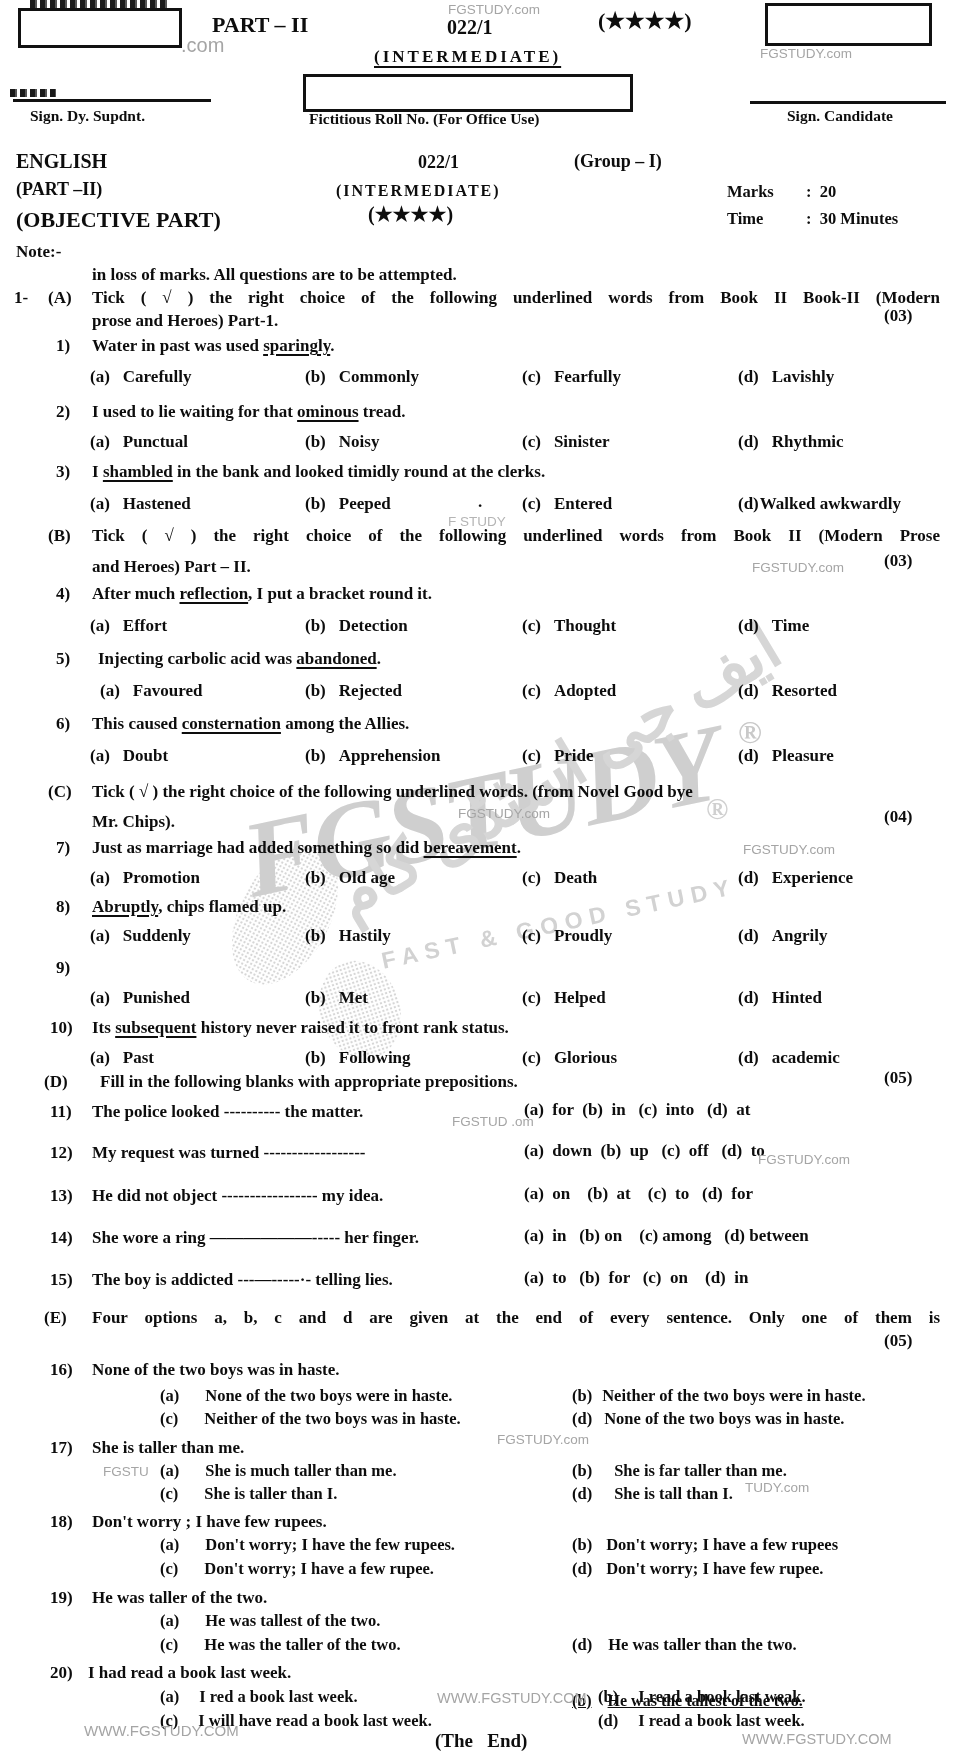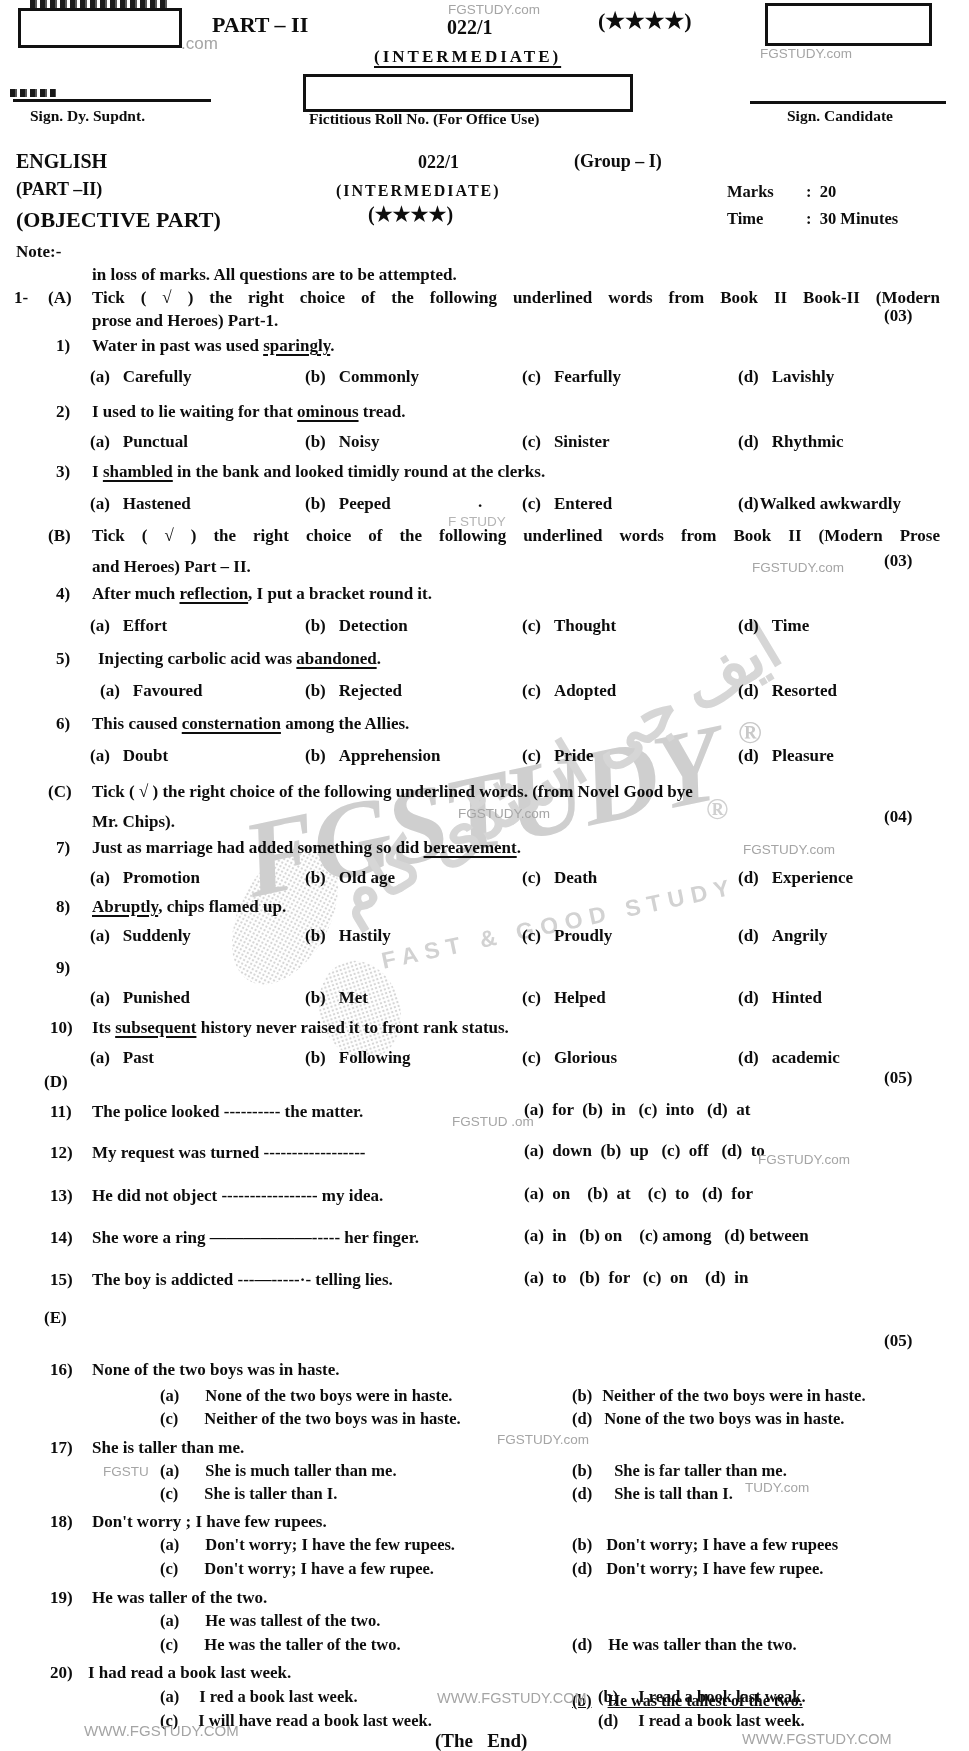--- a/index.html
+++ b/index.html
@@ -29,21 +29,21 @@
   <div class="dots" style="left:240px;top:840px;width:90px;height:150px;transform:rotate(28deg);"></div>
   <div class="dots" style="left:320px;top:960px;width:80px;height:100px;transform:rotate(-18deg);"></div>
   <div class="wmbig" style="left:245px;top:800px;font-size:108px;letter-spacing:-2px;transform:rotate(-12deg);transform-origin:left center;">FGSTUDY</div>
   <div class="wmbig" style="left:382px;top:948px;font-size:23px;letter-spacing:7px;font-style:normal;font-family:'Liberation Sans',sans-serif;color:#d2d2d2;transform:rotate(-12deg);transform-origin:left center;">FAST &amp; GOOD STUDY</div>
   <div class="wmbig" style="left:738px;top:714px;font-size:32px;font-style:normal;color:#c9c9c9;">®</div>
   <div class="wmbig" style="left:706px;top:792px;font-size:30px;font-style:normal;color:#d0d0d0;">®</div>
   <div class="wmbig" style="left:340px;top:865px;font-size:64px;font-style:normal;color:#d6d6d6;transform:rotate(-31deg);transform-origin:left center;">ایف جی اسٹڈی کام</div>
 
   <div class="smudge" style="left:30px;top:0;width:140px;height:11px;"></div>
   <div class="box" style="left:18px;top:8px;width:158px;height:34px;"></div>
-  <div class="wm txt" style="left:181px;top:34px;font-size:17px;">.com</div>
+  <div class="wm txt" style="left:181px;top:34px;font-size:20px;">.com</div>
   <div class="l txt" style="left:212px;top:12px;font-size:22px;">PART – II</div>
   <div class="wm txt" style="left:448px;top:2px;">FGSTUDY.com</div>
   <div class="l txt" style="left:447px;top:16px;font-size:20px;">022/1</div>
   <div class="l txt" style="left:598px;top:8px;font-size:22px;">(★★★★)</div>
   <div class="box" style="left:765px;top:3px;width:161px;height:37px;"></div>
   <div class="wm txt" style="left:760px;top:46px;">FGSTUDY.com</div>
   <div class="l txt" style="left:374px;top:47px;font-size:17px;letter-spacing:3px;text-decoration:underline;text-decoration-thickness:2px;text-underline-offset:4px;">(INTERMEDIATE)</div>
   <div class="box" style="left:303px;top:74px;width:324px;height:32px;"></div>
   <div class="smudge" style="left:10px;top:89px;width:46px;height:8px;"></div>
   <div class="rule" style="left:13px;top:99px;width:198px;"></div>
@@ -151,20 +151,21 @@
   <div class="l txt" style="left:738px;top:988px;"><span class="ol">(d)</span><span>Hinted</span></div>
 
   <div class="l txt" style="left:50px;top:1018px;">10)</div>
   <div class="l txt" style="left:92px;top:1018px;"><span>Its </span><span class="u">subsequent</span><span> history never raised it to front rank status.</span></div>
   <div class="l txt" style="left:90px;top:1048px;"><span class="ol">(a)</span><span>Past</span></div>
   <div class="l txt" style="left:305px;top:1048px;"><span class="ol">(b)</span><span>Following</span></div>
   <div class="l txt" style="left:522px;top:1048px;"><span class="ol">(c)</span><span>Glorious</span></div>
   <div class="l txt" style="left:738px;top:1048px;"><span class="ol">(d)</span><span>academic</span></div>
 
   <div class="l txt" style="left:44px;top:1072px;">(D)</div>
+  <div class="l txt" style="left:100px;top:1072px;">Fill in the following blanks with appropriate prepositions.</div>
   <div class="l txt" style="left:884px;top:1068px;">(05)</div>
 
   <div class="l txt" style="left:50px;top:1102px;">11)</div>
   <div class="l txt" style="left:92px;top:1102px;">The police looked ---------- the matter.</div>
   <div class="l txt" style="left:524px;top:1100px;white-space:pre;">(a)  for  (b)  in   (c)  into   (d)  at</div>
   <div class="wm txt" style="left:452px;top:1114px;">FGSTUD .om</div>
 
   <div class="l txt" style="left:50px;top:1143px;">12)</div>
   <div class="l txt" style="left:92px;top:1143px;">My request was turned ------------------</div>
   <div class="l txt" style="left:524px;top:1141px;white-space:pre;">(a)  down  (b)  up   (c)  off   (d)  to</div>
@@ -176,20 +177,21 @@
 
   <div class="l txt" style="left:50px;top:1228px;">14)</div>
   <div class="l txt" style="left:92px;top:1228px;">She wore a ring ——————----- her finger.</div>
   <div class="l txt" style="left:524px;top:1226px;white-space:pre;">(a)  in   (b) on    (c) among   (d) between</div>
 
   <div class="l txt" style="left:50px;top:1270px;">15)</div>
   <div class="l txt" style="left:92px;top:1270px;">The boy is addicted ---—-----·- telling lies.</div>
   <div class="l txt" style="left:524px;top:1268px;white-space:pre;">(a)  to   (b)  for   (c)  on    (d)  in</div>
 
   <div class="l txt" style="left:44px;top:1308px;">(E)</div>
+  <div class="l txt just" style="left:92px;top:1308px;width:848px;">Four options a, b, c and d are given at the end of every sentence. Only one of them is</div>
   <div class="l txt" style="left:884px;top:1331px;">(05)</div>
 
   <div class="l txt" style="left:50px;top:1360px;">16)</div>
   <div class="l txt" style="left:92px;top:1360px;">None of the two boys was in haste.</div>
   <div class="l txt" style="left:160px;top:1387px;font-size:16.5px;"><span style="margin-right:26px;">(a)</span><span>None of the two boys were in haste.</span></div>
   <div class="l txt" style="left:572px;top:1387px;font-size:16.5px;"><span style="margin-right:10px;">(b)</span><span>Neither of the two boys were in haste.</span></div>
   <div class="l txt" style="left:160px;top:1410px;font-size:16.5px;"><span style="margin-right:26px;">(c)</span><span>Neither of the two boys was in haste.</span></div>
   <div class="l txt" style="left:572px;top:1410px;font-size:16.5px;"><span style="margin-right:12px;">(d)</span><span>None of the two boys was in haste.</span></div>
 
   <div class="wm txt" style="left:497px;top:1432px;">FGSTUDY.com</div>

